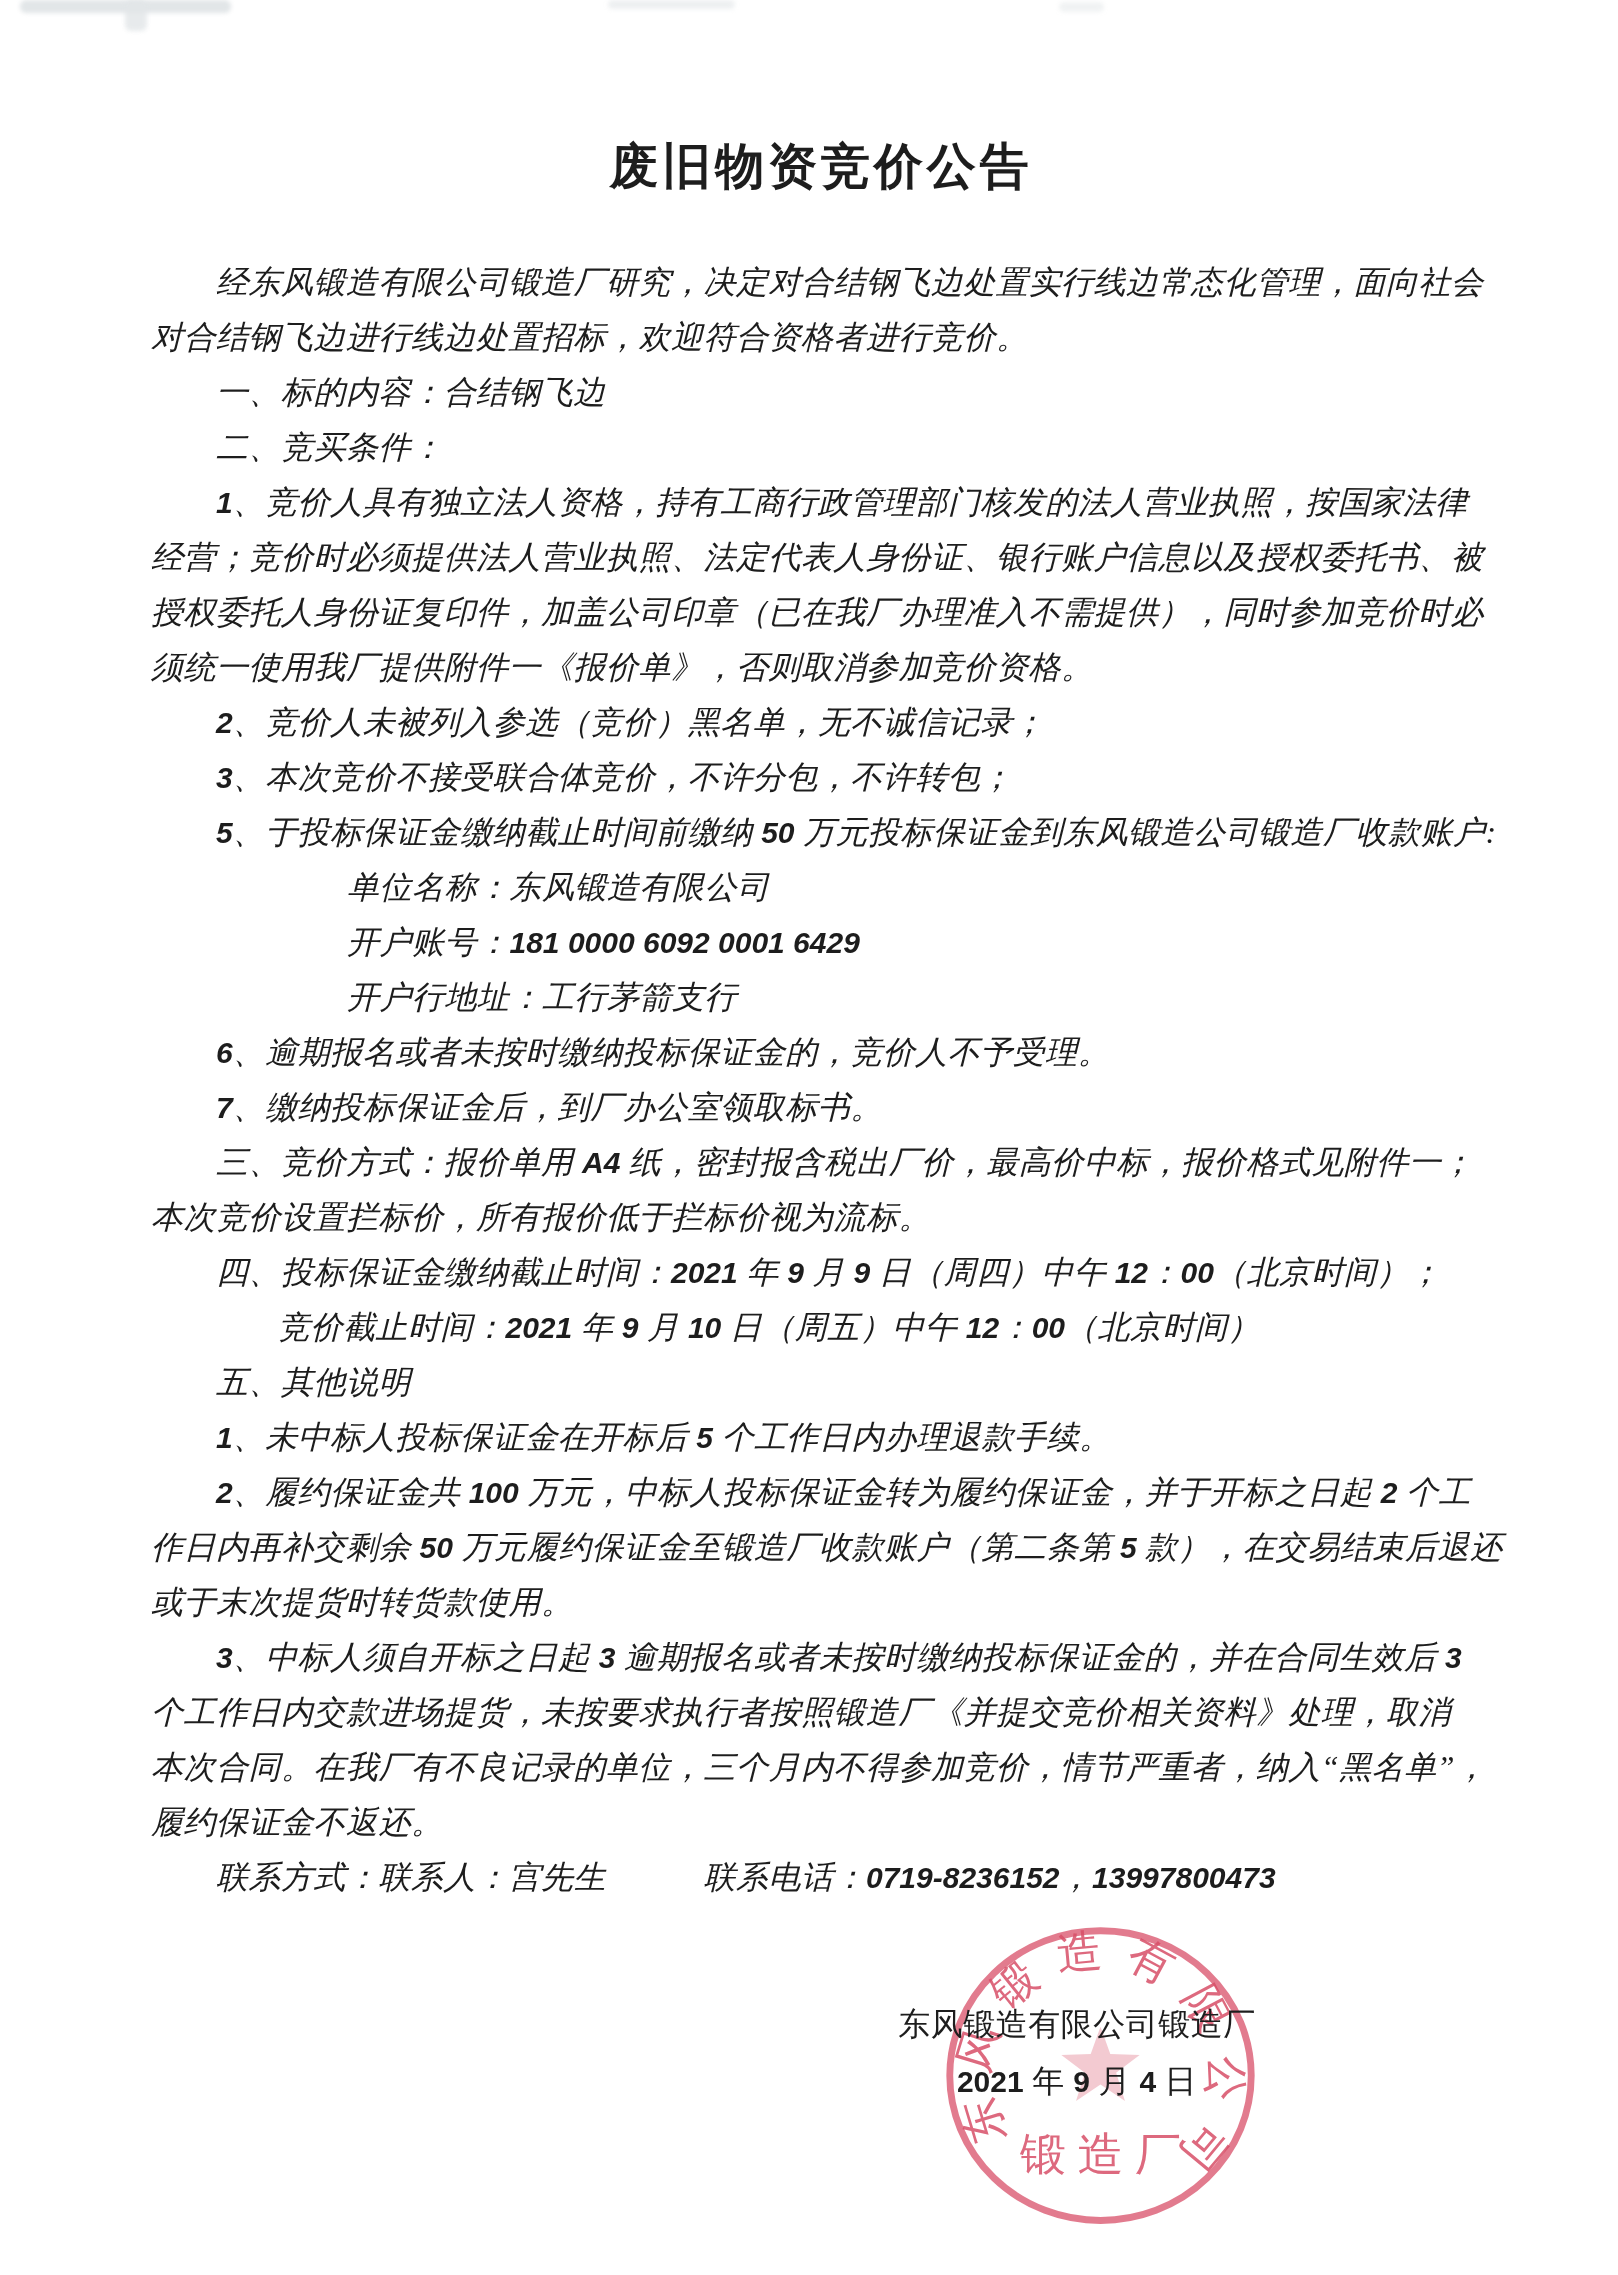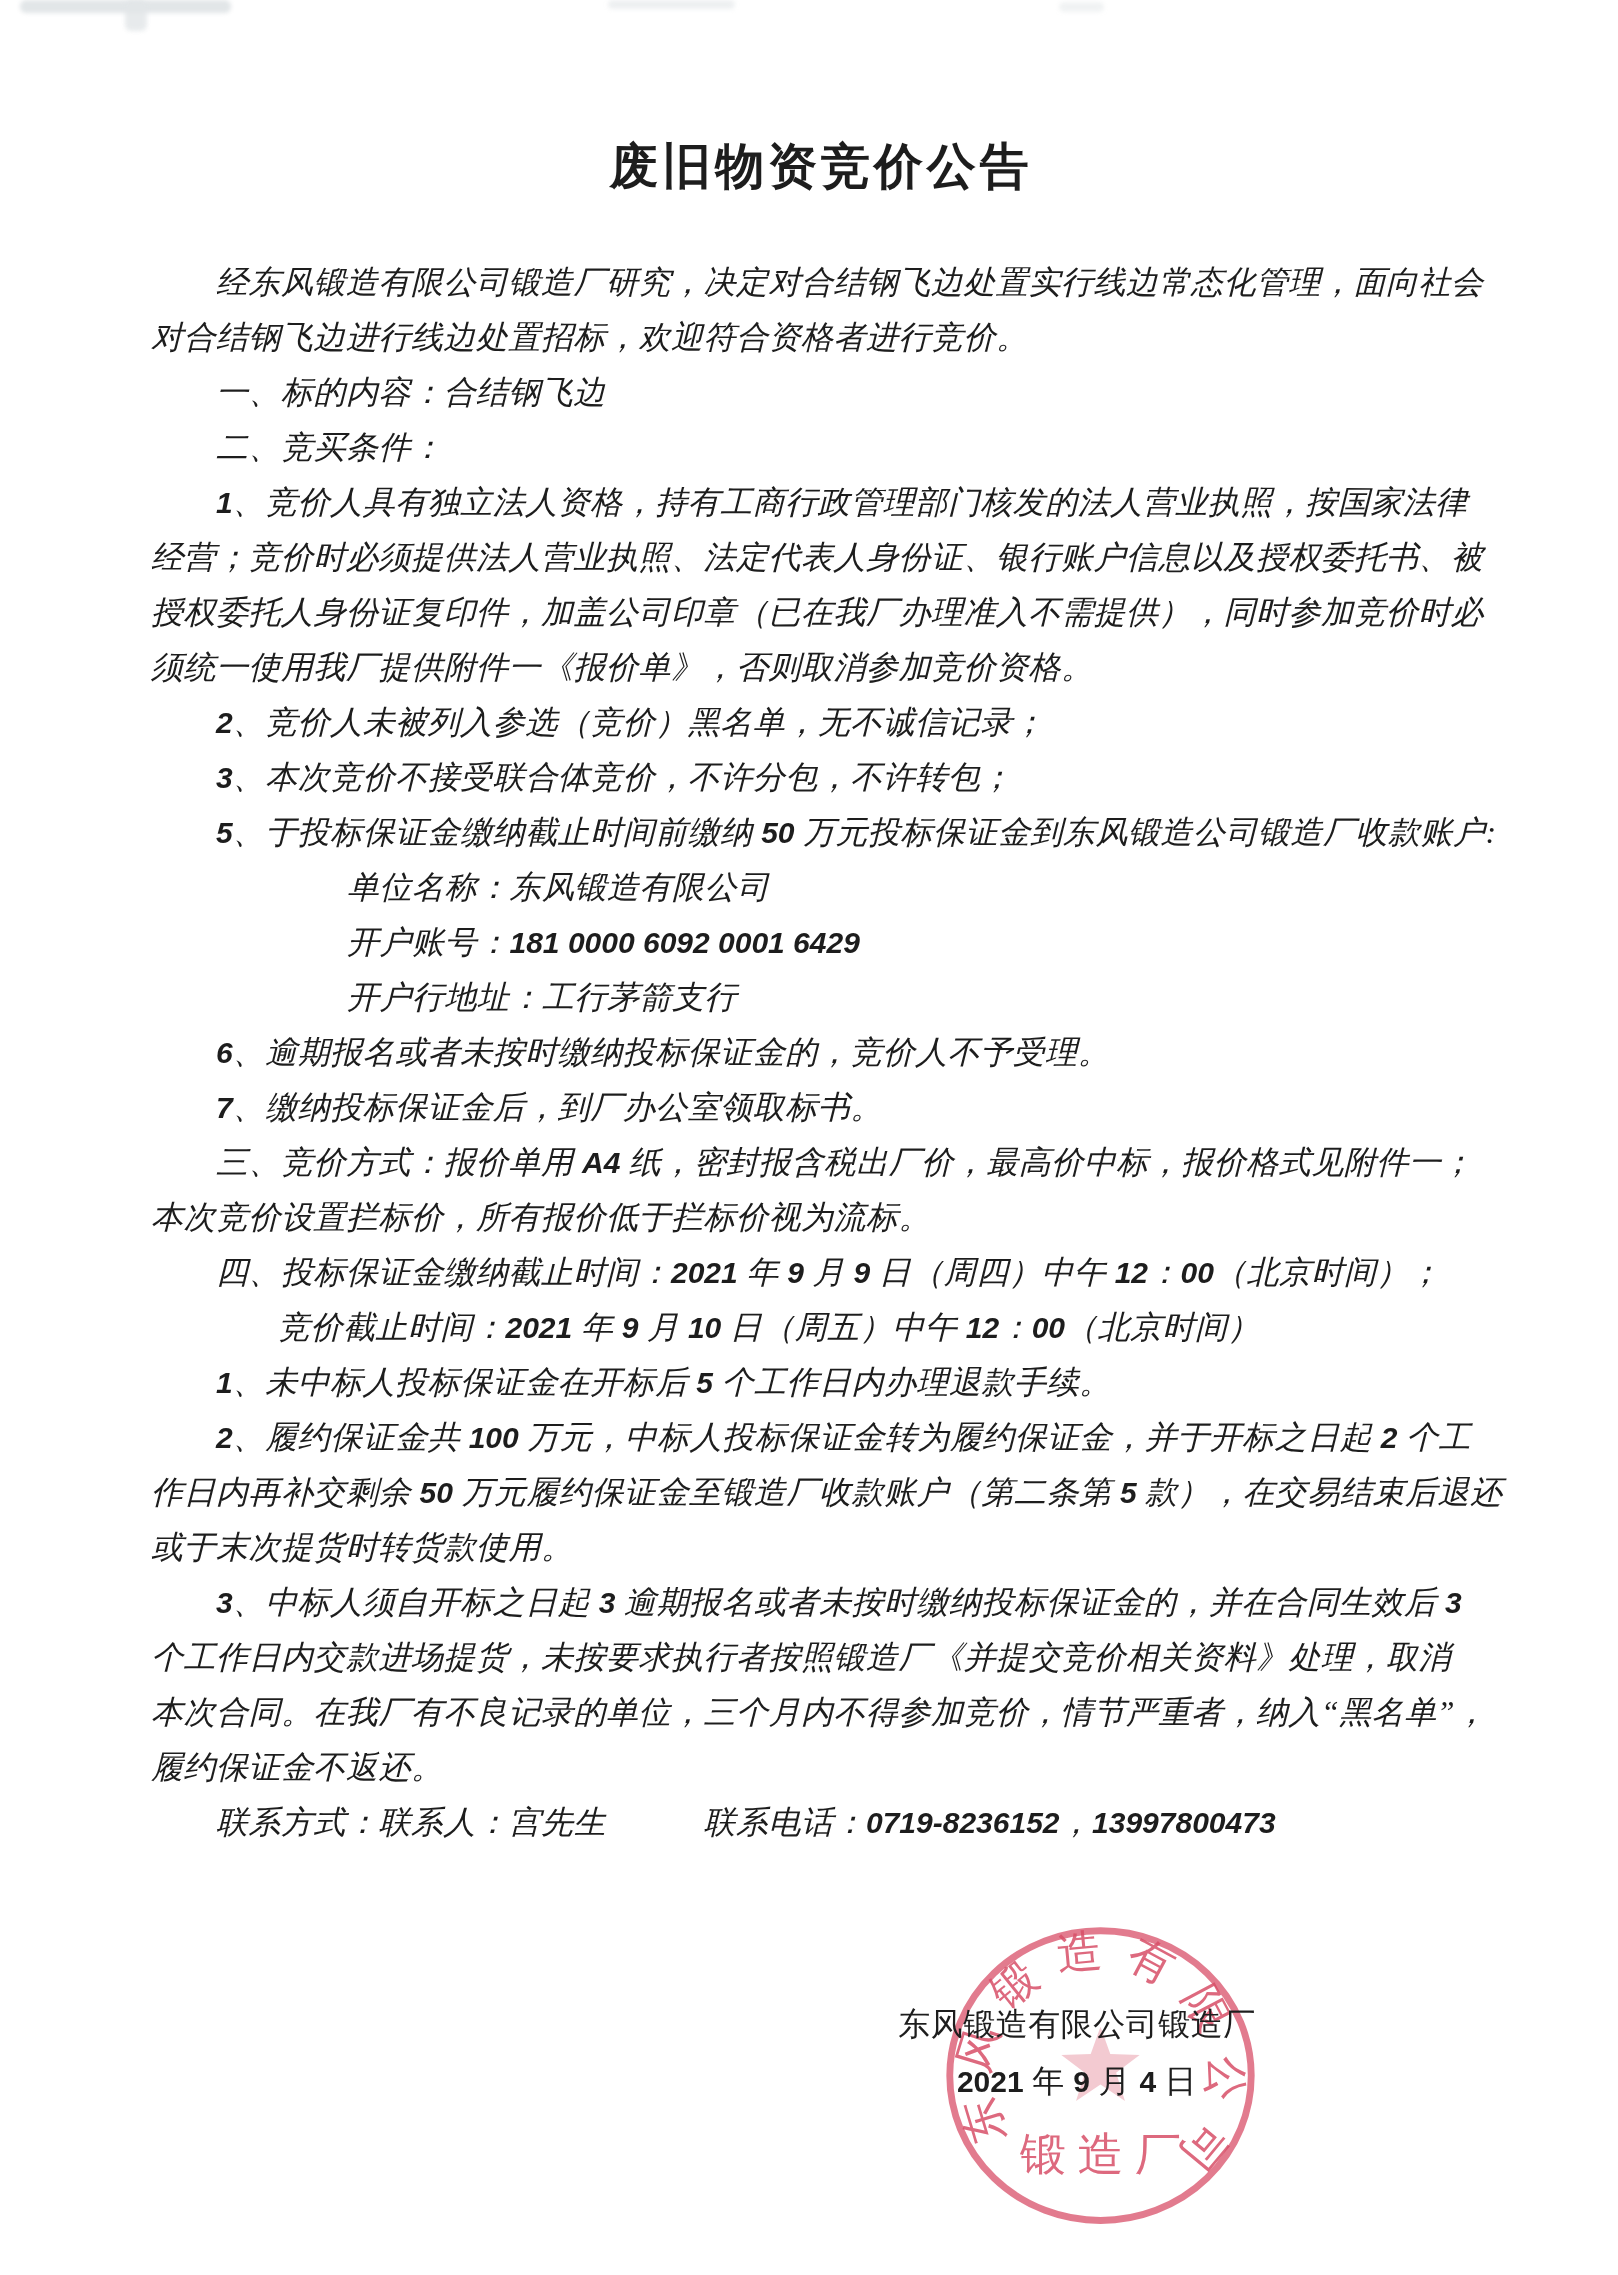--- a/index.html
+++ b/index.html
@@ -72,20 +72,21 @@
       <div class="line ind-1"><span class="num">5</span><span>、于投标保证金缴纳截止时间前缴纳 </span><span class="num">50</span><span> 万元投标保证金到东风锻造公司锻造厂收款账户:</span></div>
       <div class="line ind-3"><span>单位名称：东风锻造有限公司</span></div>
       <div class="line ind-3"><span>开户账号：</span><span class="num">181 0000 6092 0001 6429</span></div>
       <div class="line ind-3"><span>开户行地址：工行茅箭支行</span></div>
       <div class="line ind-1"><span class="num">6</span><span>、逾期报名或者未按时缴纳投标保证金的，竞价人不予受理。</span></div>
       <div class="line ind-1"><span class="num">7</span><span>、缴纳投标保证金后，到厂办公室领取标书。</span></div>
       <div class="line ind-1"><span>三、竞价方式：报价单用 </span><span class="num">A4</span><span> 纸，密封报含税出厂价，最高价中标，报价格式见附件一；</span></div>
       <div class="line ind-0"><span>本次竞价设置拦标价，所有报价低于拦标价视为流标。</span></div>
       <div class="line ind-1"><span>四、投标保证金缴纳截止时间：</span><span class="num">2021</span><span> 年 </span><span class="num">9</span><span> 月 </span><span class="num">9</span><span> 日（周四）中午 </span><span class="num">12</span><span>：</span><span class="num">00</span><span>（北京时间）；</span></div>
       <div class="line ind-2"><span>竞价截止时间：</span><span class="num">2021</span><span> 年 </span><span class="num">9</span><span> 月 </span><span class="num">10</span><span> 日（周五）中午 </span><span class="num">12</span><span>：</span><span class="num">00</span><span>（北京时间）</span></div>
+      <div class="line ind-1"><span>五、其他说明</span></div>
       <div class="line ind-1"><span class="num">1</span><span>、未中标人投标保证金在开标后 </span><span class="num">5</span><span> 个工作日内办理退款手续。</span></div>
       <div class="line ind-1"><span class="num">2</span><span>、履约保证金共 </span><span class="num">100</span><span> 万元，中标人投标保证金转为履约保证金，并于开标之日起 </span><span class="num">2</span><span> 个工</span></div>
       <div class="line ind-0"><span>作日内再补交剩余 </span><span class="num">50</span><span> 万元履约保证金至锻造厂收款账户（第二条第 </span><span class="num">5</span><span> 款），在交易结束后退还</span></div>
       <div class="line ind-0"><span>或于末次提货时转货款使用。</span></div>
       <div class="line ind-1"><span class="num">3</span><span>、中标人须自开标之日起 </span><span class="num">3</span><span> 逾期报名或者未按时缴纳投标保证金的，并在合同生效后 </span><span class="num">3</span></div>
       <div class="line ind-0"><span>个工作日内交款进场提货，未按要求执行者按照锻造厂《并提交竞价相关资料》处理，取消</span></div>
       <div class="line ind-0"><span>本次合同。在我厂有不良记录的单位，三个月内不得参加竞价，情节严重者，纳入“黑名单”，</span></div>
       <div class="line ind-0"><span>履约保证金不返还。</span></div>
       <div class="line ind-1"><span>联系方式：联系人：宫先生</span><span>　　　</span><span>联系电话：</span><span class="num">0719-8236152</span><span>，</span><span class="num">13997800473</span></div>
     </div>

